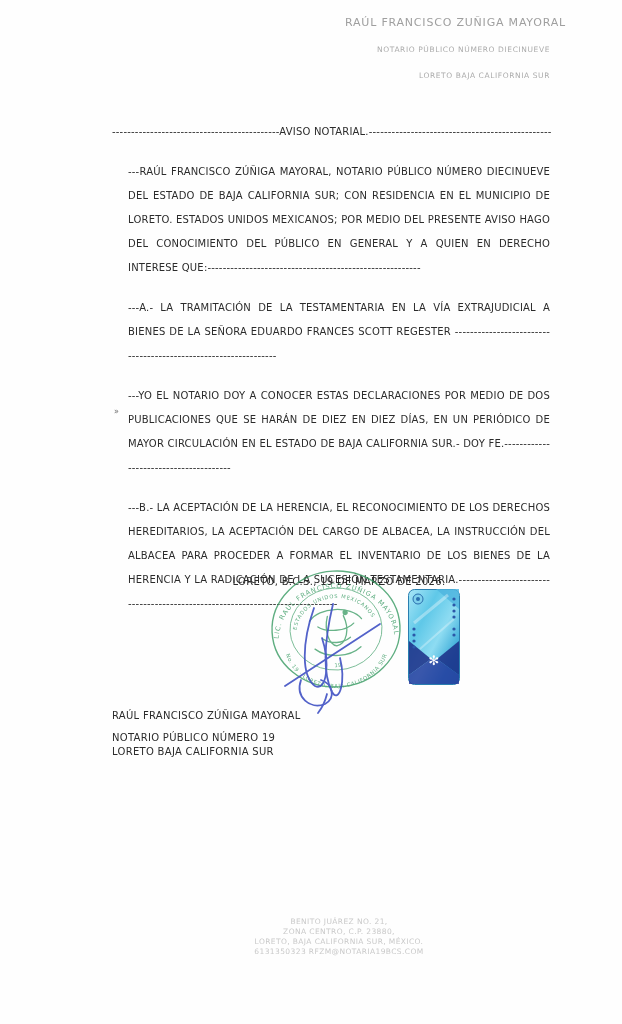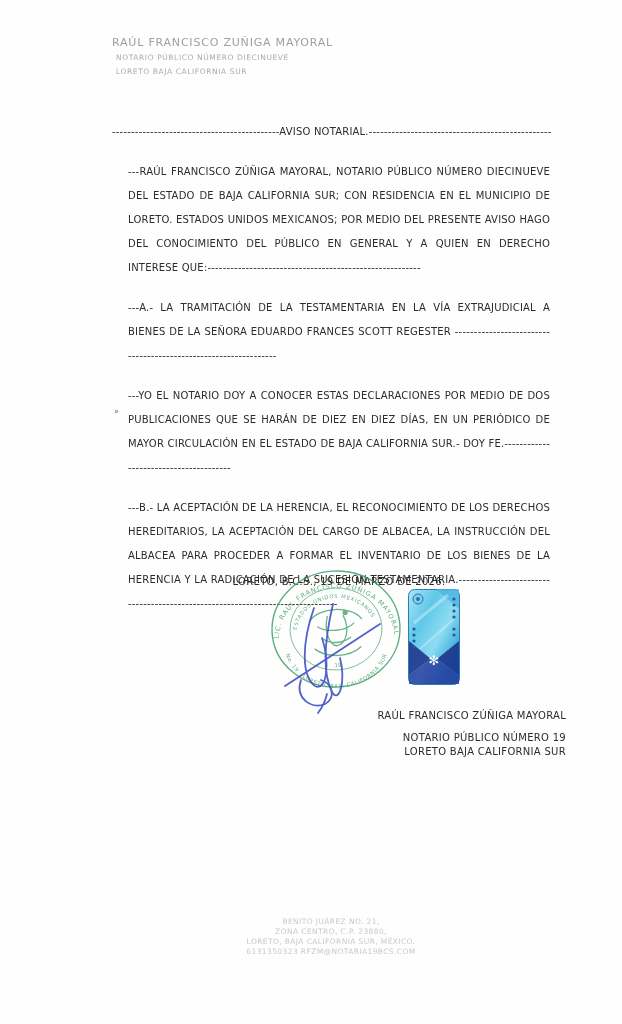--- a/index.html
+++ b/index.html
@@ -3,41 +3,41 @@
 <meta charset="utf-8">
 <style>
   html,body{margin:0;padding:0;background:#e9e9e9;}
   .sheet{
     position:relative;width:622px;height:1024px;margin:0 auto;
     background:#fefefe;overflow:hidden;
     font-family:"DejaVu Sans","Liberation Sans",sans-serif;
     color:#2e2e2e;
   }
   
-  .header{position:absolute;top:36px;left:112px;width:454px;text-align:left;}
+  .header{position:absolute;top:16px;left:112px;width:454px;text-align:right;}
   .header .h-name{font-size:11px;letter-spacing:.8px;color:#9f9f9f;margin:0 0 3px 0;}
-  .header .h-sub{font-size:7.5px;letter-spacing:.6px;color:#ababab;line-height:10px;margin:4px;}
+  .header .h-sub{font-size:7.5px;letter-spacing:.6px;color:#ababab;line-height:10px;margin:16px;}
   
   .doc-body{position:absolute;top:120px;left:112px;width:454px;font-size:10px;line-height:24px;letter-spacing:.2px;color:#2b2b2b;}
   .title-line{white-space:nowrap;overflow:hidden;text-align:left;}
   .para{text-align:justify;overflow-wrap:anywhere;word-break:break-word;margin:16px;}
   .artifact{position:absolute;font-size:8px;color:#6a6a6a;line-height:8px;}
   
   .date-line{position:absolute;top:548px;left:112px;width:454px;text-align:center;font-size:10px;letter-spacing:.3px;color:#2b2b2b;margin-top:28px;}
   
   .seal-area{position:absolute;top:566px;left:112px;width:454px;height:160px;}
   .seal{position:absolute;left:158px;top:2px;transform:rotate(-3deg);opacity:.92;}
   .sticker{position:absolute;left:296px;top:23px;}
   .signature{position:absolute;left:158px;top:28px;}
   
-  .signer{position:absolute;top:710px;left:112px;width:454px;text-align:right;color:#2b2b2b;}
+  .signer{position:absolute;top:710px;left:112px;width:454px;text-align:left;color:#2b2b2b;}
   .signer .s-name{font-size:10px;letter-spacing:.3px;margin:0 0 10px 0;}
   .signer .s-sub{font-size:10px;letter-spacing:.3px;line-height:14px;margin:0;}
   
-  .footer{position:absolute;top:917px;left:104px;width:454px;text-align:center;color:#c9c9c9;font-size:7.5px;letter-spacing:.4px;line-height:10px;}
+  .footer{position:absolute;top:917px;left:112px;width:454px;text-align:center;color:#c9c9c9;font-size:7.5px;letter-spacing:.4px;line-height:10px;}
 </style>
 </head>
 <body>
 
 <div class="sheet">
 
   <div class="header">
     <p class="h-name">RAÚL FRANCISCO ZUÑIGA MAYORAL</p>
     <p class="h-sub">NOTARIO PÚBLICO NÚMERO DIECINUEVE</p>
     <p class="h-sub">LORETO BAJA CALIFORNIA SUR</p>

